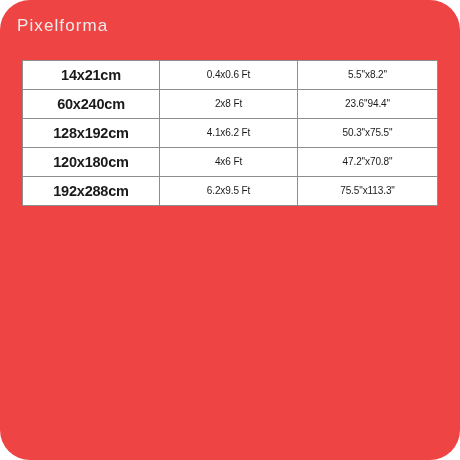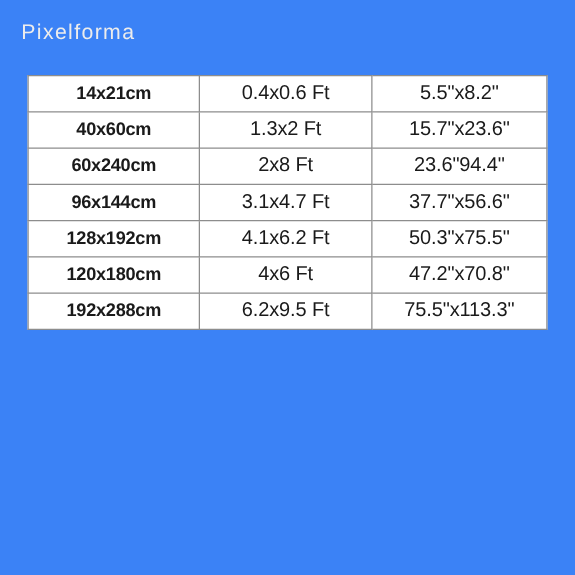--- a/index.html
+++ b/index.html
@@ -13,21 +13,22 @@
     background: #ffffff;
     font-family: "Liberation Sans", sans-serif;
     overflow: hidden;
     position: relative;
   }
 
   .page {
     position: relative;
     width: 460px;
     height: 460px;
-    background: #3b82f6;
+    background: #ef4444;
+    border-radius: 30px;
   }
 
   
   .brand {
     position: absolute;
     left: 17px;
     top: 17px;
     font-family: "Liberation Sans", sans-serif;
     font-size: 17px;
     font-weight: 400;
@@ -74,21 +75,21 @@
   }
 
   td.cm {
     font-weight: 700;
     font-size: 14.5px;
     letter-spacing: -0.2px;
   }
 
   td.ft, td.inch {
     font-weight: 400;
-    font-size: 16px;
+    font-size: 10px;
     letter-spacing: -0.1px;
   }
 </style>
 </head>
 <body>
 
 <div class="page">
 
   <div class="brand">Pixelforma</div>
 
@@ -99,33 +100,23 @@
         <col class="c-ft">
         <col class="c-inch">
       </colgroup>
       <tbody id="table-body">
           <tr>
             <td class="cm">14x21cm</td>
             <td class="ft">0.4x0.6 Ft</td>
             <td class="inch">5.5"x8.2"</td>
           </tr>
           <tr>
-            <td class="cm">40x60cm</td>
-            <td class="ft">1.3x2 Ft</td>
-            <td class="inch">15.7"x23.6"</td>
-          </tr>
-          <tr>
             <td class="cm">60x240cm</td>
             <td class="ft">2x8 Ft</td>
             <td class="inch">23.6"94.4"</td>
-          </tr>
-          <tr>
-            <td class="cm">96x144cm</td>
-            <td class="ft">3.1x4.7 Ft</td>
-            <td class="inch">37.7"x56.6"</td>
           </tr>
           <tr>
             <td class="cm">128x192cm</td>
             <td class="ft">4.1x6.2 Ft</td>
             <td class="inch">50.3"x75.5"</td>
           </tr>
           <tr>
             <td class="cm">120x180cm</td>
             <td class="ft">4x6 Ft</td>
             <td class="inch">47.2"x70.8"</td>

